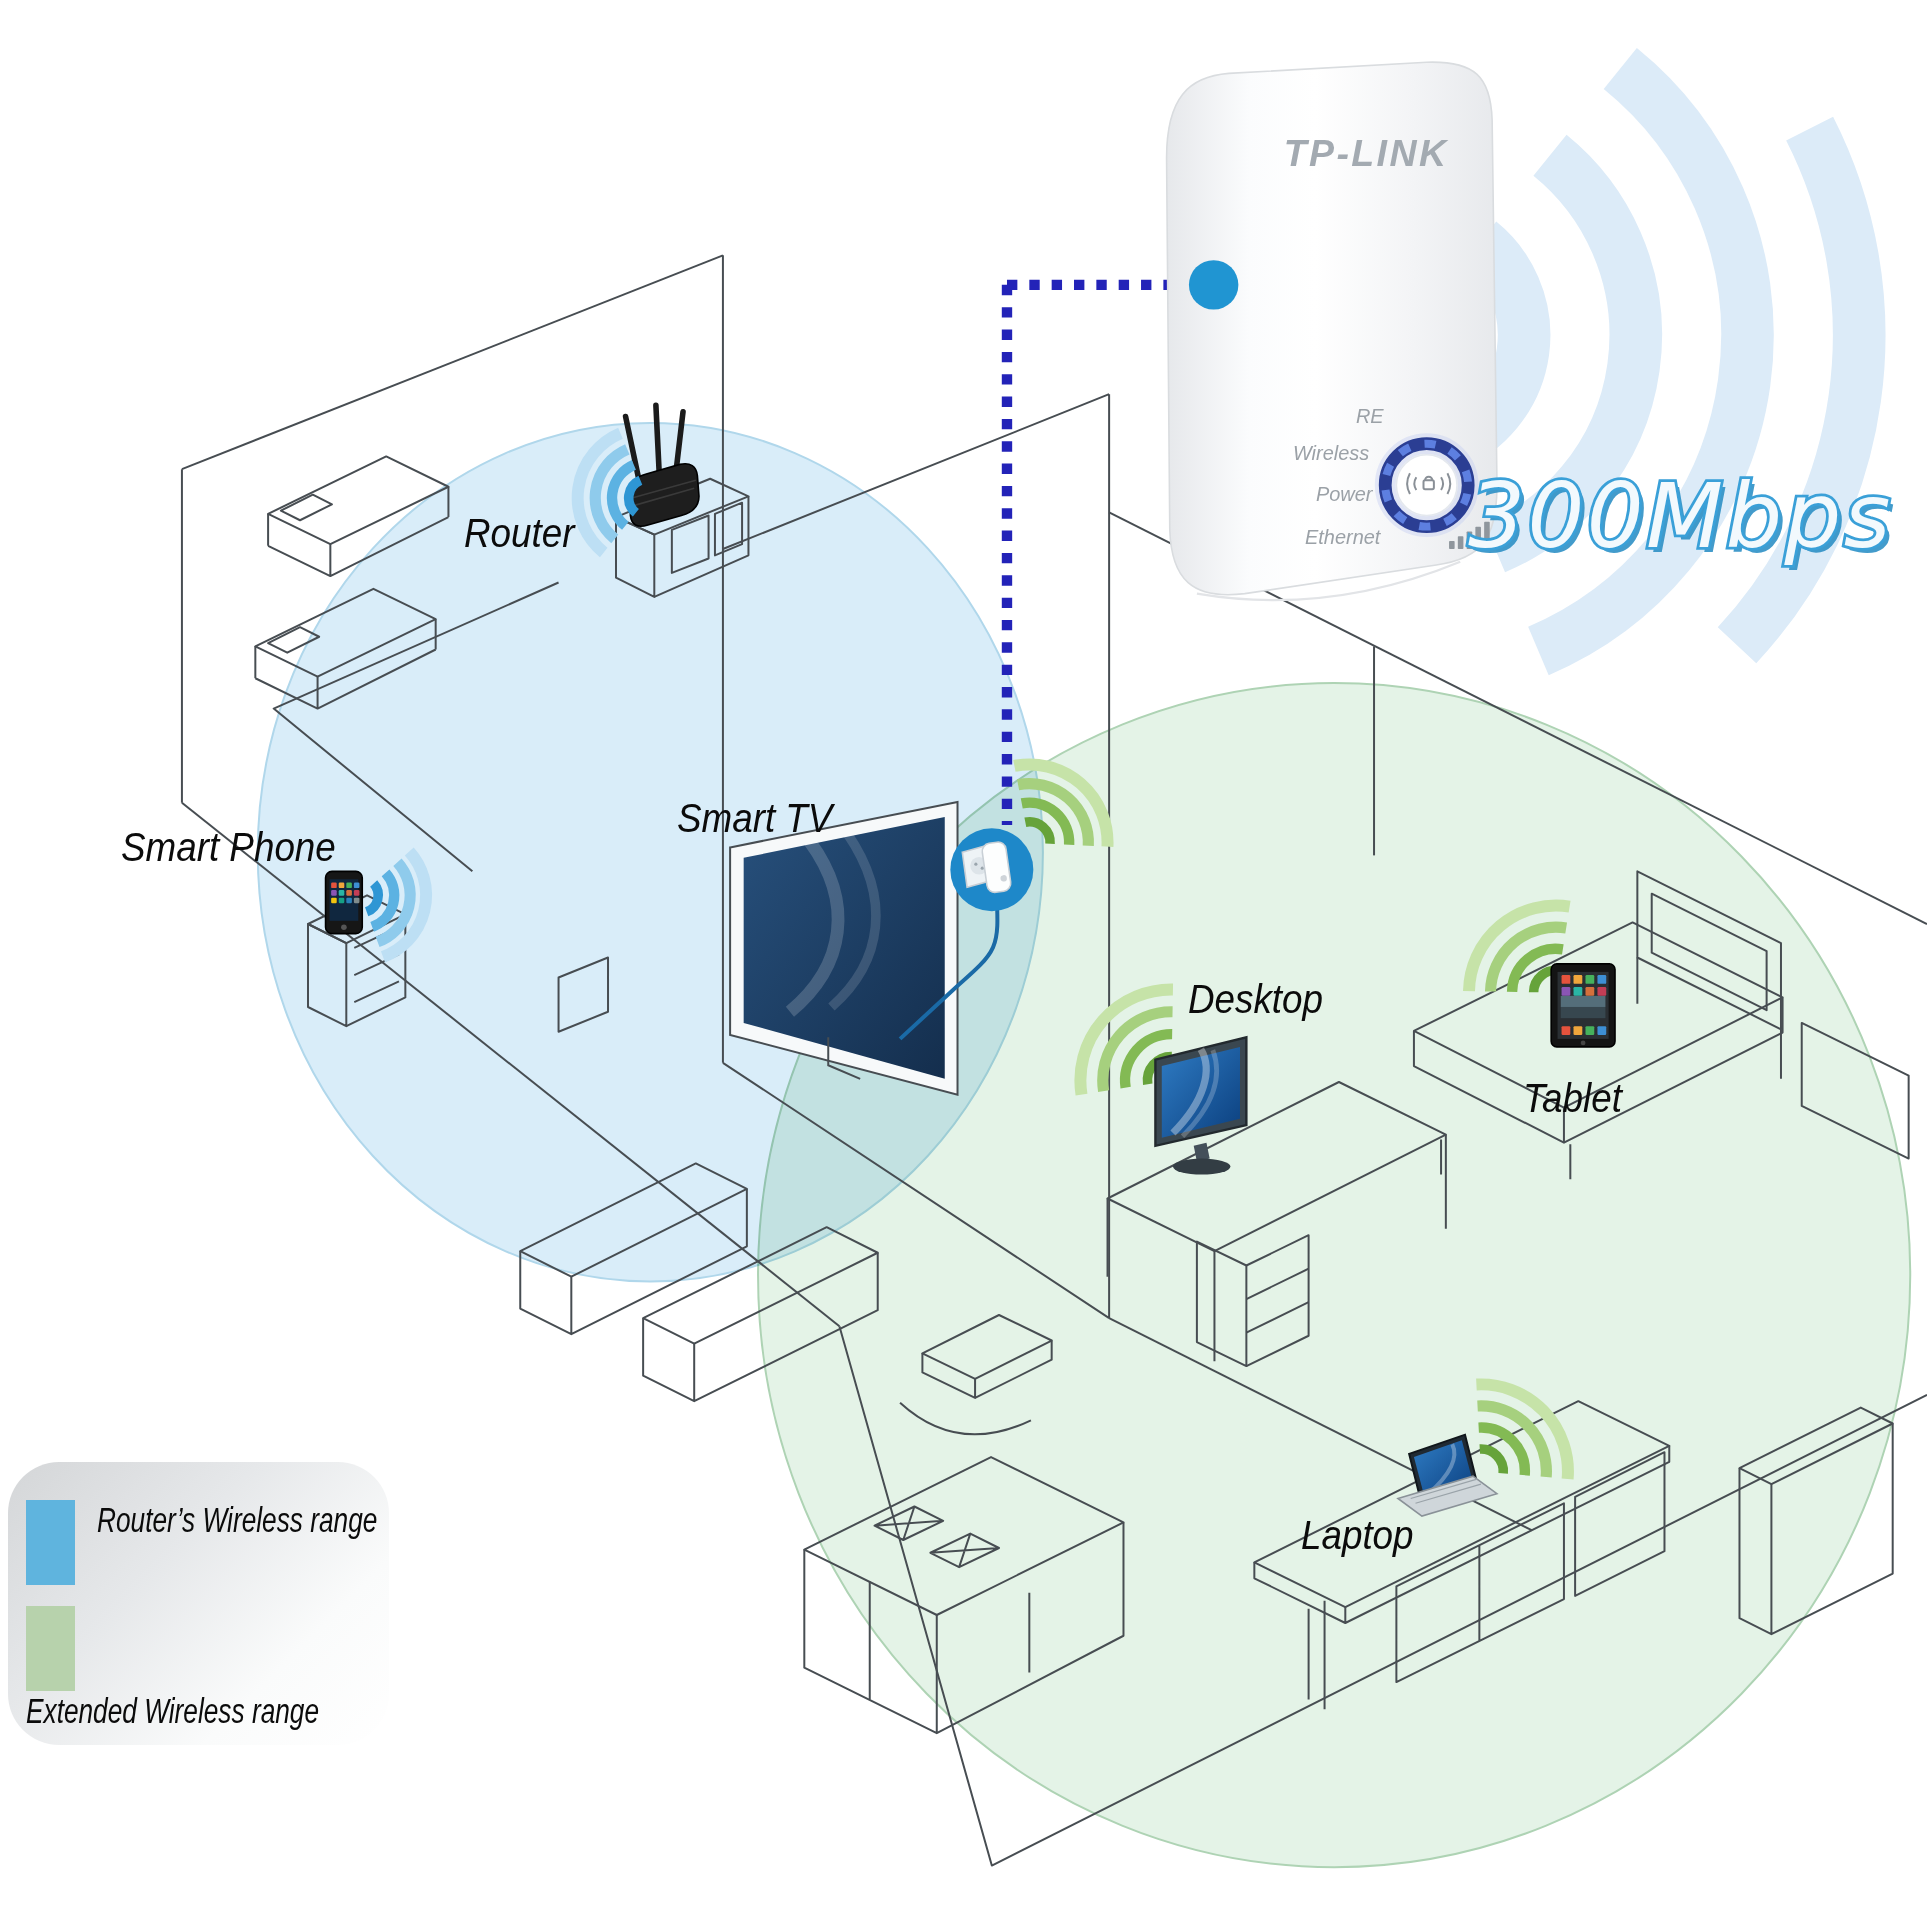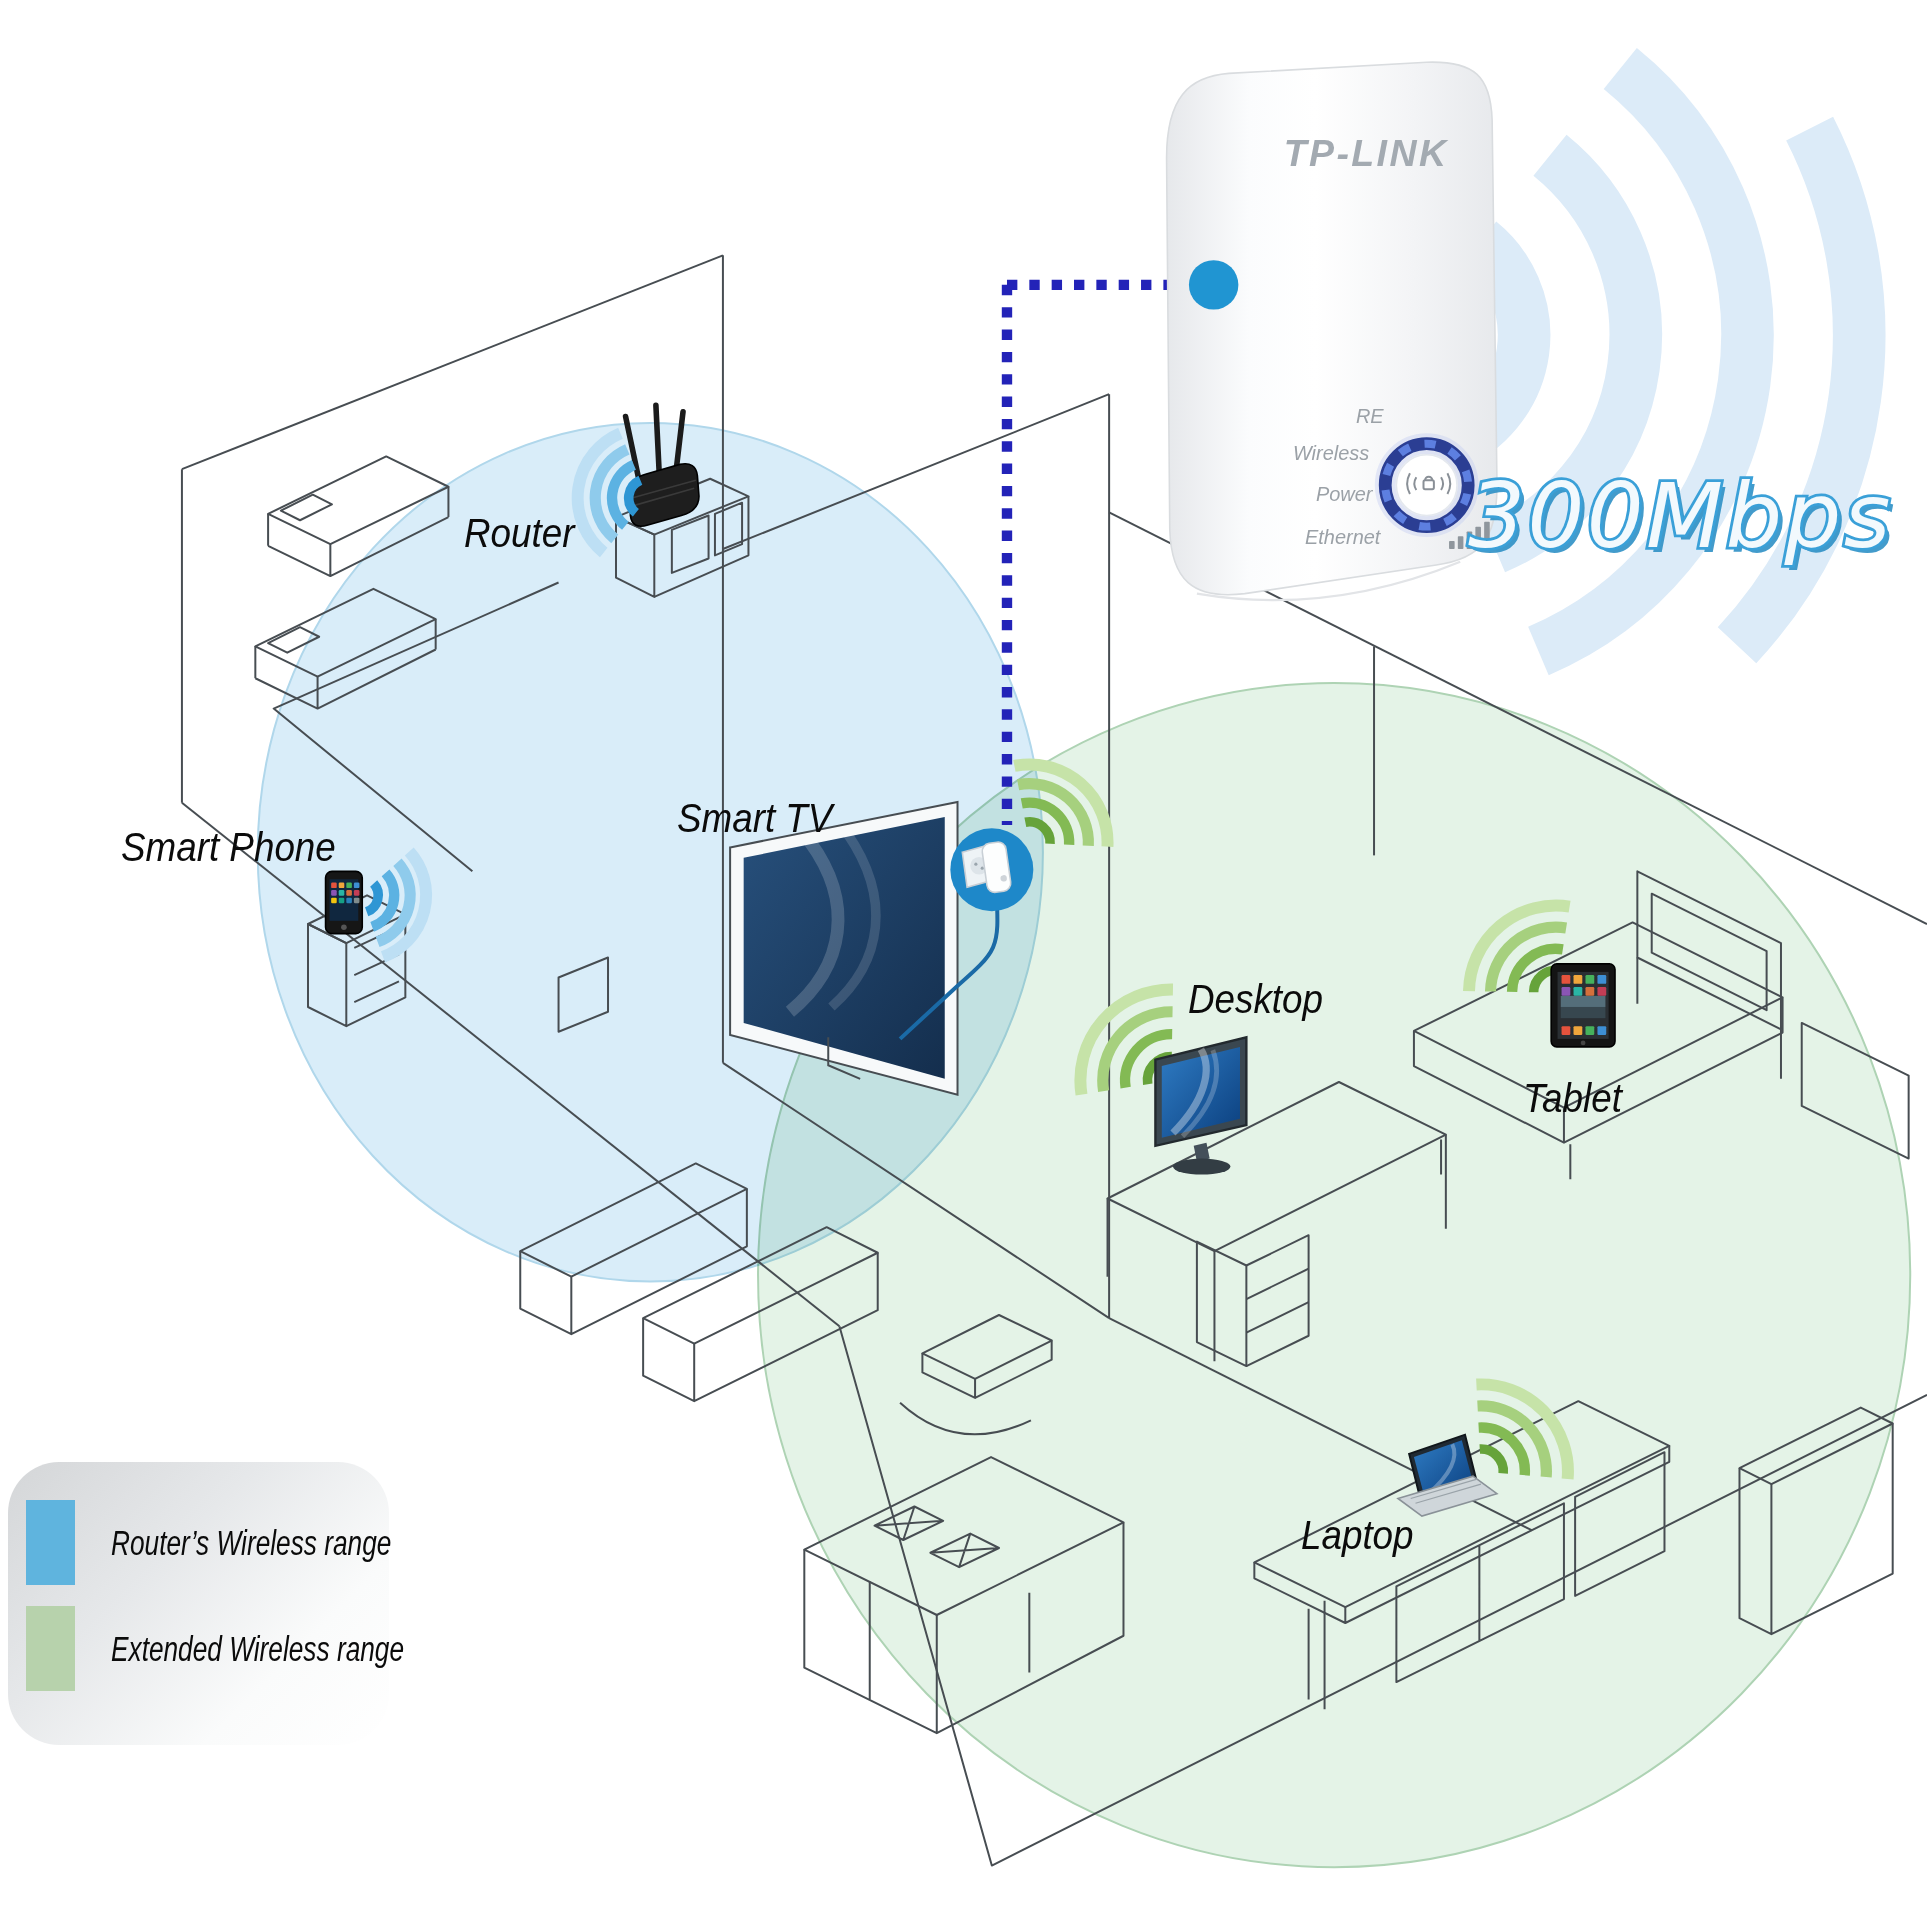--- a/index.html
+++ b/index.html
@@ -3,23 +3,23 @@
 <meta charset="utf-8">
 <style>
   html,body{margin:0;padding:0;background:#ffffff;}
   .canvas{position:relative;width:1927px;height:1927px;background:#ffffff;overflow:hidden;
           font-family:"Liberation Sans",sans-serif;font-style:italic;}
   .canvas svg{position:absolute;left:0;top:0;}
   .lbl{position:absolute;font-size:40px;color:#0b0b0b;white-space:nowrap;
        transform:scaleX(.92);transform-origin:left top;}
   .legend{position:absolute;left:8px;top:1462px;width:381px;height:283px;border-radius:51px;
           background:linear-gradient(135deg,#d4d6d8 0%,#e6e8ea 38%,#fafbfb 72%,#ffffff 100%);}
-  .legend-row{position:absolute;left:17.6px;display:flex;align-items:center;gap:14px;}
+  .legend-row{position:absolute;left:17.6px;display:flex;align-items:flex-start;}
   .legend-row.r1{top:38px;}
-  .legend-row.r2{top:144px;}
+  .legend-row.r2{top:144px;flex-direction:column;}
   .swatch{display:inline-block;width:49px;height:85px;margin-right:22.3px;}
   .legend-label{font-size:35px;color:#0b0b0b;white-space:nowrap;
                 transform:scaleX(.75);transform-origin:left center;}
 </style>
 </head>
 <body>
 
 <div class="canvas">
 
 <svg viewBox="0 0 2415 2415" width="1927" height="1927">

